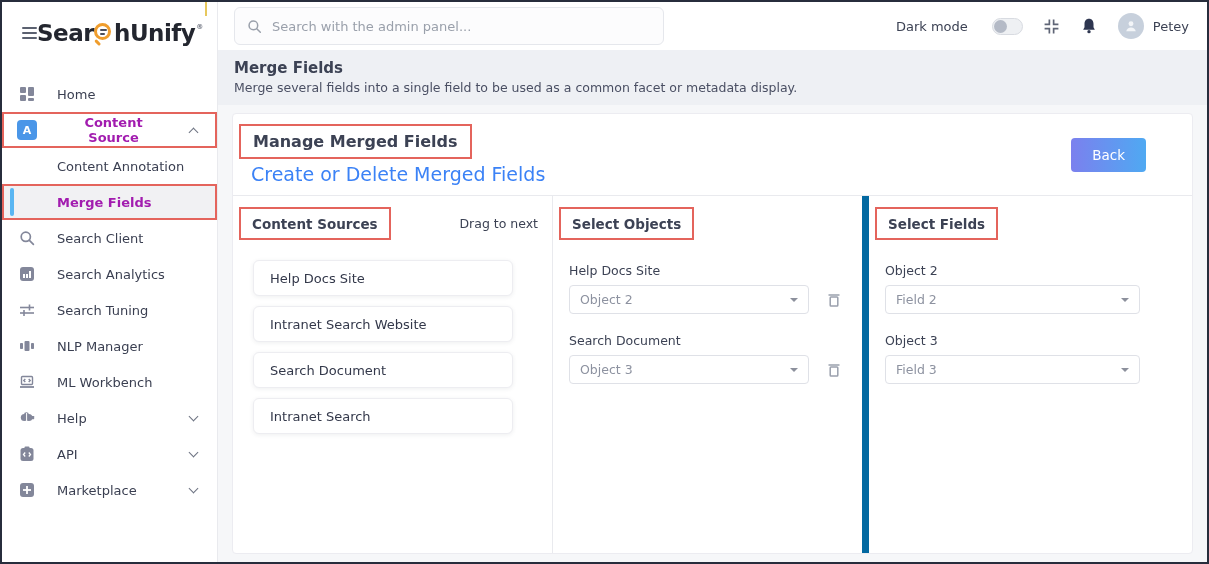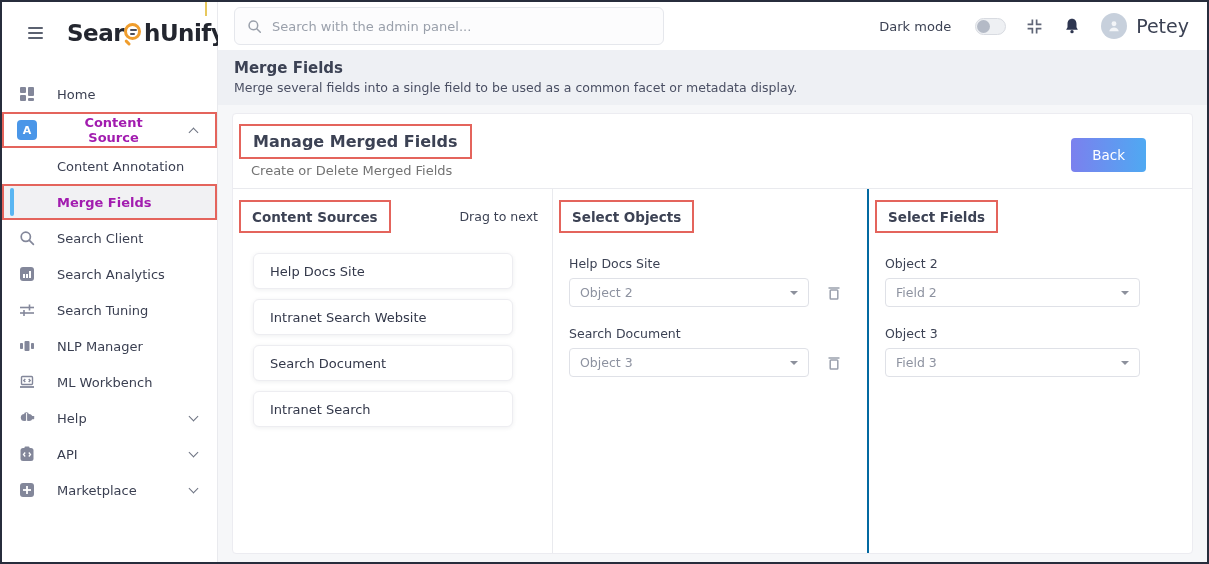--- a/index.html
+++ b/index.html
@@ -2,21 +2,21 @@
 <html><head>
 <meta charset="utf-8">
 <style>
   * { margin:0; padding:0; box-sizing:border-box; }
   html,body { width:1209px; height:564px; font-family:"DejaVu Sans","Liberation Sans",sans-serif; background:#fff; }
   .frame { position:relative; width:1209px; height:564px; border:2px solid #272d3c; display:flex; overflow:hidden; background:#fff; }
   .yellow-tick { position:absolute; left:203px; top:0; width:2px; height:14px; background:#e7c85c; }
 
   
   .sidebar { width:216px; min-width:216px; background:#fff; border-right:1px solid #e9eaee; display:flex; flex-direction:column; }
-  .logo-row { height:62px; display:flex; align-items:center; padding-left:26px; gap:24px; }
+  .logo-row { height:62px; display:flex; align-items:center; padding-left:20px; gap:0; }
   .hamburger { display:flex; flex-direction:column; gap:3px; cursor:pointer; }
   .hamburger span { display:block; width:15px; height:2px; background:#5b6170; border-radius:1px; }
   .brand { font-size:23px; font-weight:600; color:#23262f; letter-spacing:-0.5px; display:flex; align-items:center; }
   .lens { position:relative; width:21px; height:21px; margin:0 -1px 0 0; }
   .lens .ring { position:absolute; top:0; left:0; width:17px; height:17px; border:3.2px solid #ef9d2d; border-radius:50%; }
   .lens .l1,.lens .l2 { position:absolute; left:6px; height:2px; background:#4a4f5c; border-radius:1px; }
   .lens .l1 { top:6px; width:7px; }
   .lens .l2 { top:10px; width:5px; }
   .lens .handle { position:absolute; left:0px; bottom:-1px; width:7px; height:3.4px; background:#ef9d2d; border-radius:2px; transform:rotate(45deg); }
   .reg-mark { font-size:7px; color:#6a6f7c; vertical-align:top; margin-top:-12px; margin-left:1px; }
@@ -41,37 +41,37 @@
   .search-box input { border:none; outline:none; background:transparent; font-size:13px; color:#3a3f51; width:100%; font-family:inherit; }
   .search-box input::placeholder { color:#9aa0ab; }
   .top-right { margin-left:auto; display:flex; align-items:center; gap:20px; }
   .darkmode { display:flex; align-items:center; gap:24px; }
   .dm-label { font-size:13px; color:#3c4254; }
   .toggle { position:relative; width:31px; height:17px; border-radius:9px; background:#eef0f3; border:1px solid #d8dbe1; cursor:pointer; }
   .toggle .knob { position:absolute; left:1px; top:1px; width:13px; height:13px; border-radius:50%; background:#b4bac6; }
   .icon-btn { display:flex; align-items:center; justify-content:center; cursor:pointer; }
   .user { display:flex; align-items:center; gap:9px; cursor:pointer; }
   .avatar { width:26px; height:26px; border-radius:50%; background:#c7d0dc; display:flex; align-items:center; justify-content:center; }
-  .user-name { font-size:19px; color:#3c4254; }
+  .user-name { font-size:13px; color:#3c4254; }
 
   .band { background:#eef0f4; padding:9px 16px 10px; }
   .band h1 { font-size:15px; font-weight:700; color:#3c4254; margin-bottom:3px; }
   .band p { font-size:12.5px; color:#4a4f63; }
 
   .card { margin:8px 14px; background:#fff; border:1px solid #ececf1; border-radius:4px; flex:1; display:flex; flex-direction:column; overflow:hidden; }
   .card-head { display:flex; align-items:flex-start; justify-content:space-between; padding:10px 16px 10px 6px; }
   .red-box { display:inline-block; border:2px solid #e4645c; padding:6px 12px; }
   .panel-title { font-size:16px; font-weight:600; color:#3c4254; }
-  .panel-sub { font-size:13px; color:#737373; margin:4px 0 0 12px; }
+  .panel-sub { font-size:19px; color:#3b82f6; margin:4px 0 0 12px; }
   .back-btn { margin:14px 30px 0 0; background:linear-gradient(90deg,#7b80ee,#4fa9f2); color:#fff; font-size:13.5px; border:none; border-radius:4px; padding:9px 21px; cursor:pointer; font-family:inherit; }
 
   .columns { flex:1; display:flex; border-top:1px solid #e9eaee; min-height:0; }
   .col { padding:11px 0 0; }
   .col-1 { width:320px; border-right:1px solid #e9eaee; }
-  .col-2 { width:316px; border-right:2px solid #0369a1; }
+  .col-2 { width:316px; border-right:7px solid #0369a1; }
   .col-3 { flex:1; }
   .col-head { display:flex; align-items:center; justify-content:space-between; padding:0 14px 0 6px; }
   .col-title-box { display:inline-block; border:2px solid #e4645c; padding:5px 11px; }
   .col-title { font-size:13.5px; font-weight:600; color:#3c4254; }
   .drag-hint { font-size:12.5px; color:#3c4254; }
 
   .src-list { padding:20px 0 0 20px; display:flex; flex-direction:column; gap:10px; }
   .src-card { width:260px; height:36px; background:#fff; border:1px solid #ededf1; border-radius:6px; box-shadow:0 1px 4px rgba(40,45,60,.08); display:flex; align-items:center; padding-left:16px; font-size:13px; color:#33384a; cursor:grab; }
 
   .sel-area { padding:23px 0 0 16px; }

